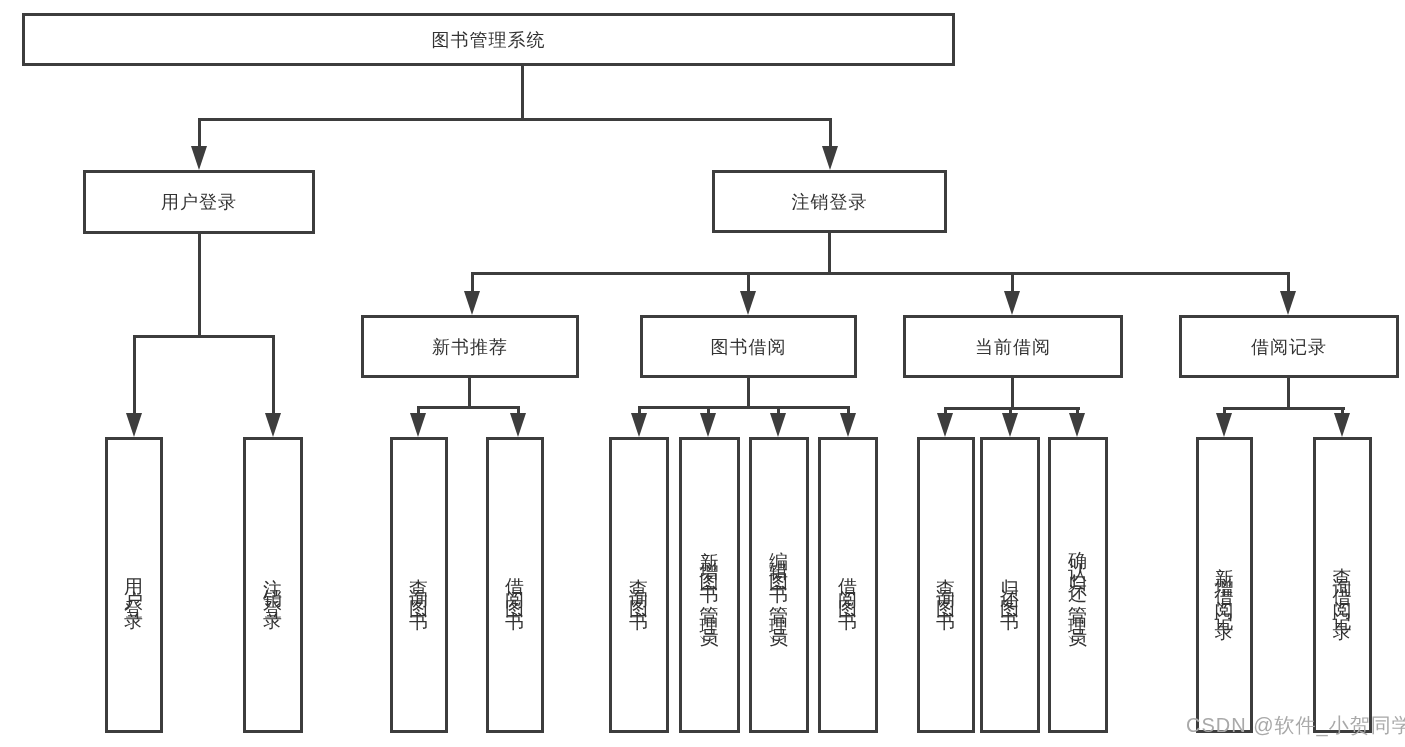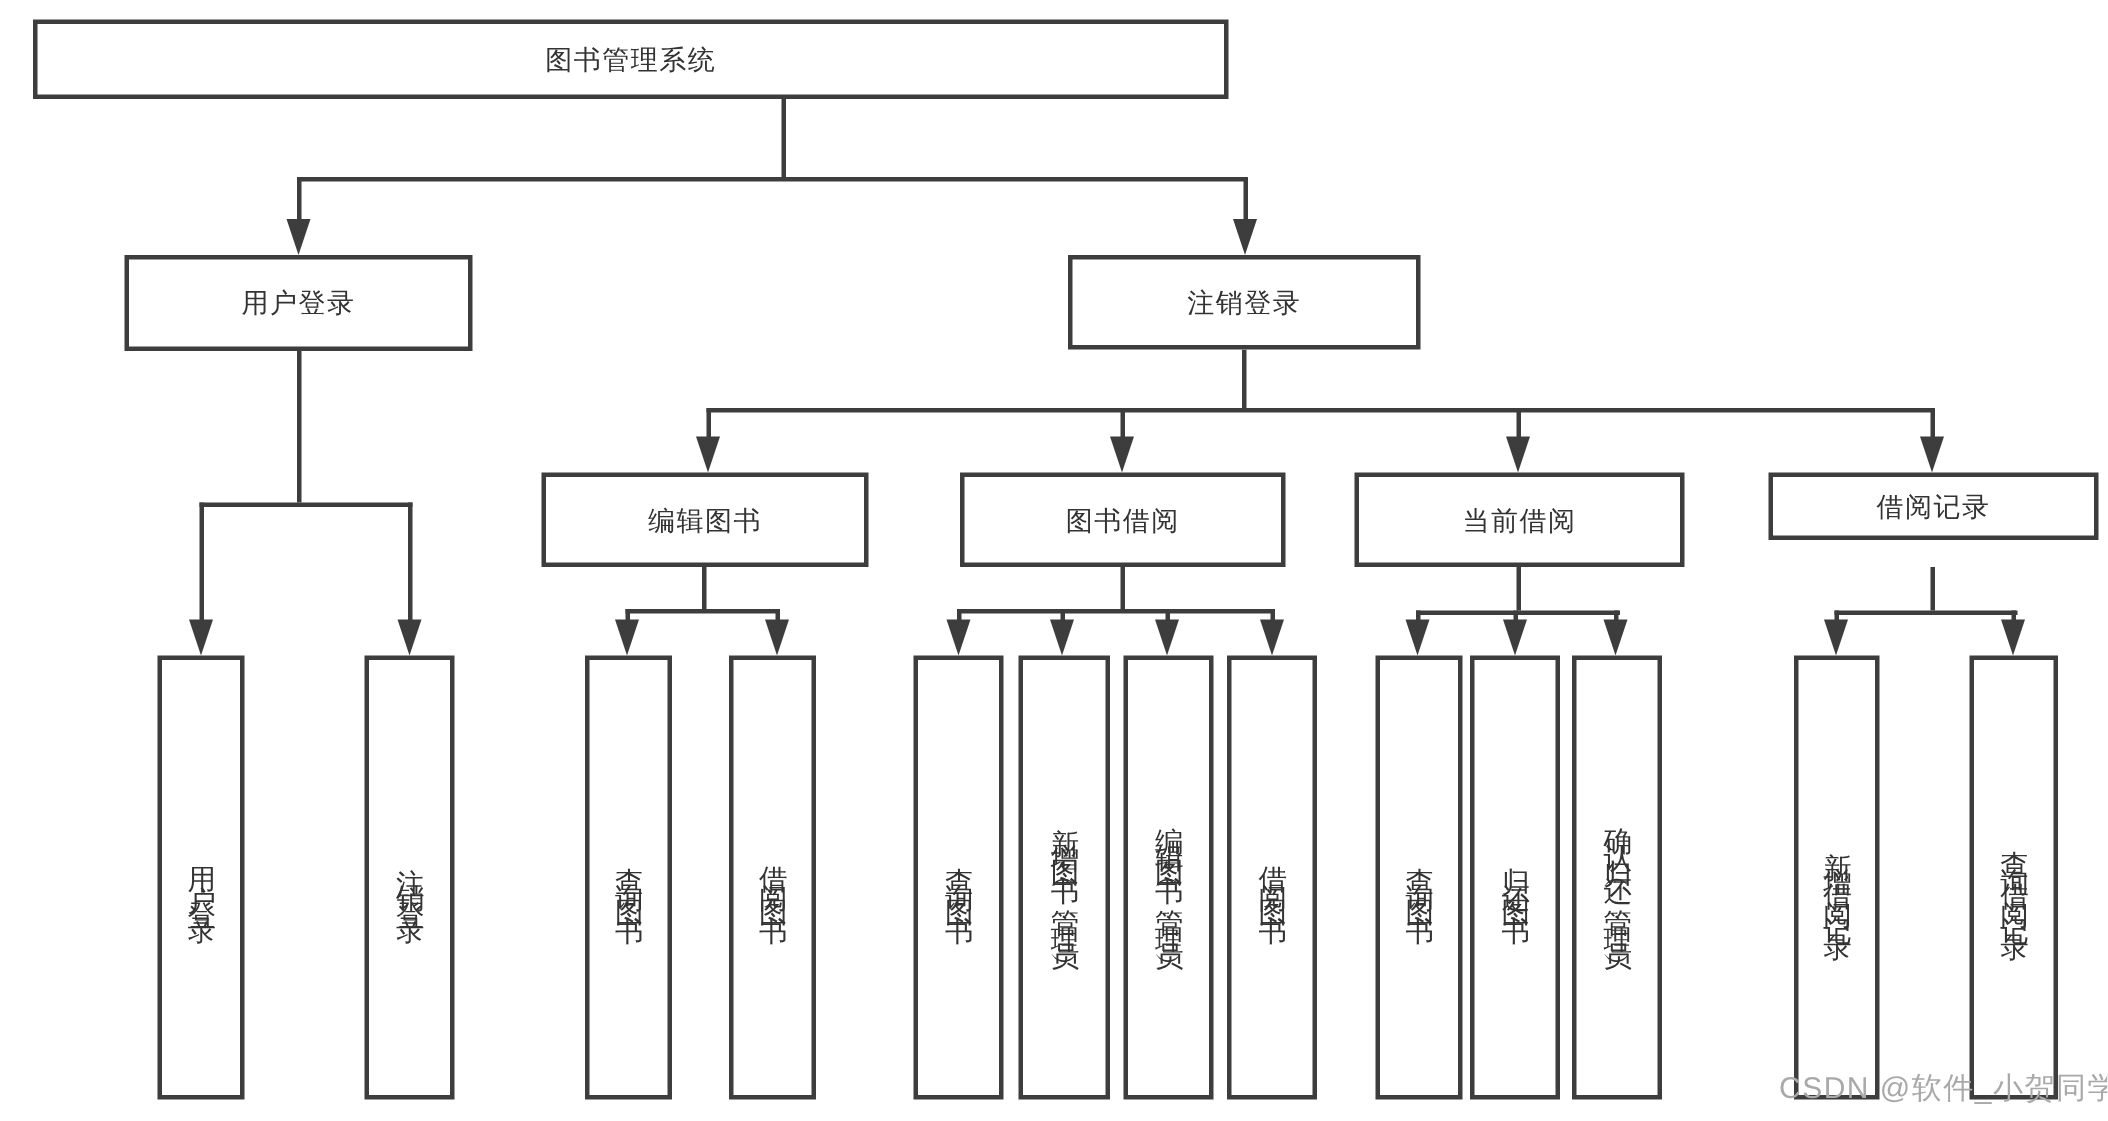--- a/index.html
+++ b/index.html
@@ -28,21 +28,21 @@
   .watermark {
     position:absolute; left:1186px; top:712px; z-index:5;
     color:#a9a9a9; font-size:20px; letter-spacing:1px; white-space:nowrap;
   }
 </style>
 </head>
 <body>
 
 <div id="canvas">
 
-  <div class="box" style="left:22px; top:13px; width:797px; height:53px;">图书管理系统</div>
+  <div class="box" style="left:22px; top:13px; width:933px; height:53px;">图书管理系统</div>
 
   <div class="vline" style="left:521px; top:66px; width:3px; height:52px;"></div>
   <div class="hline" style="left:199px; top:118px; width:633px; height:3px;"></div>
   <div class="vline" style="left:198px; top:118px; width:3px; height:32px;"></div>
   <div class="arrow" style="left:191px; top:146px;"></div>
   <div class="vline" style="left:829px; top:118px; width:3px; height:32px;"></div>
   <div class="arrow" style="left:822px; top:146px;"></div>
 
   <div class="box" style="left:83px; top:170px; width:232px; height:64px;">用户登录</div>
   <div class="box" style="left:712px; top:170px; width:235px; height:63px;">注销登录</div>
@@ -58,24 +58,24 @@
   <div class="hline" style="left:471px; top:272px; width:818px; height:3px;"></div>
   <div class="vline" style="left:471px; top:272px; width:3px; height:21px;"></div>
   <div class="arrow" style="left:464px; top:291px;"></div>
   <div class="vline" style="left:747px; top:272px; width:3px; height:21px;"></div>
   <div class="arrow" style="left:740px; top:291px;"></div>
   <div class="vline" style="left:1011px; top:272px; width:3px; height:21px;"></div>
   <div class="arrow" style="left:1004px; top:291px;"></div>
   <div class="vline" style="left:1287px; top:272px; width:3px; height:21px;"></div>
   <div class="arrow" style="left:1280px; top:291px;"></div>
 
-  <div class="box" style="left:361px; top:315px; width:218px; height:63px;">编辑图书</div>
+  <div class="box" style="left:361px; top:315px; width:218px; height:63px;">新书推荐</div>
   <div class="box" style="left:640px; top:315px; width:217px; height:63px;">图书借阅</div>
   <div class="box" style="left:903px; top:315px; width:220px; height:63px;">当前借阅</div>
-  <div class="box" style="left:1179px; top:315px; width:220px; height:45px;">借阅记录</div>
+  <div class="box" style="left:1179px; top:315px; width:220px; height:63px;">借阅记录</div>
 
   <div class="vline" style="left:468px; top:378px; width:3px; height:28px;"></div>
   <div class="hline" style="left:417px; top:406px; width:103px; height:3px;"></div>
   <div class="vline" style="left:417px; top:406px; width:3px; height:10px;"></div>
   <div class="arrow" style="left:410px; top:413px;"></div>
   <div class="vline" style="left:517px; top:406px; width:3px; height:10px;"></div>
   <div class="arrow" style="left:510px; top:413px;"></div>
 
   <div class="vline" style="left:747px; top:378px; width:3px; height:28px;"></div>
   <div class="hline" style="left:638px; top:406px; width:212px; height:3px;"></div>

